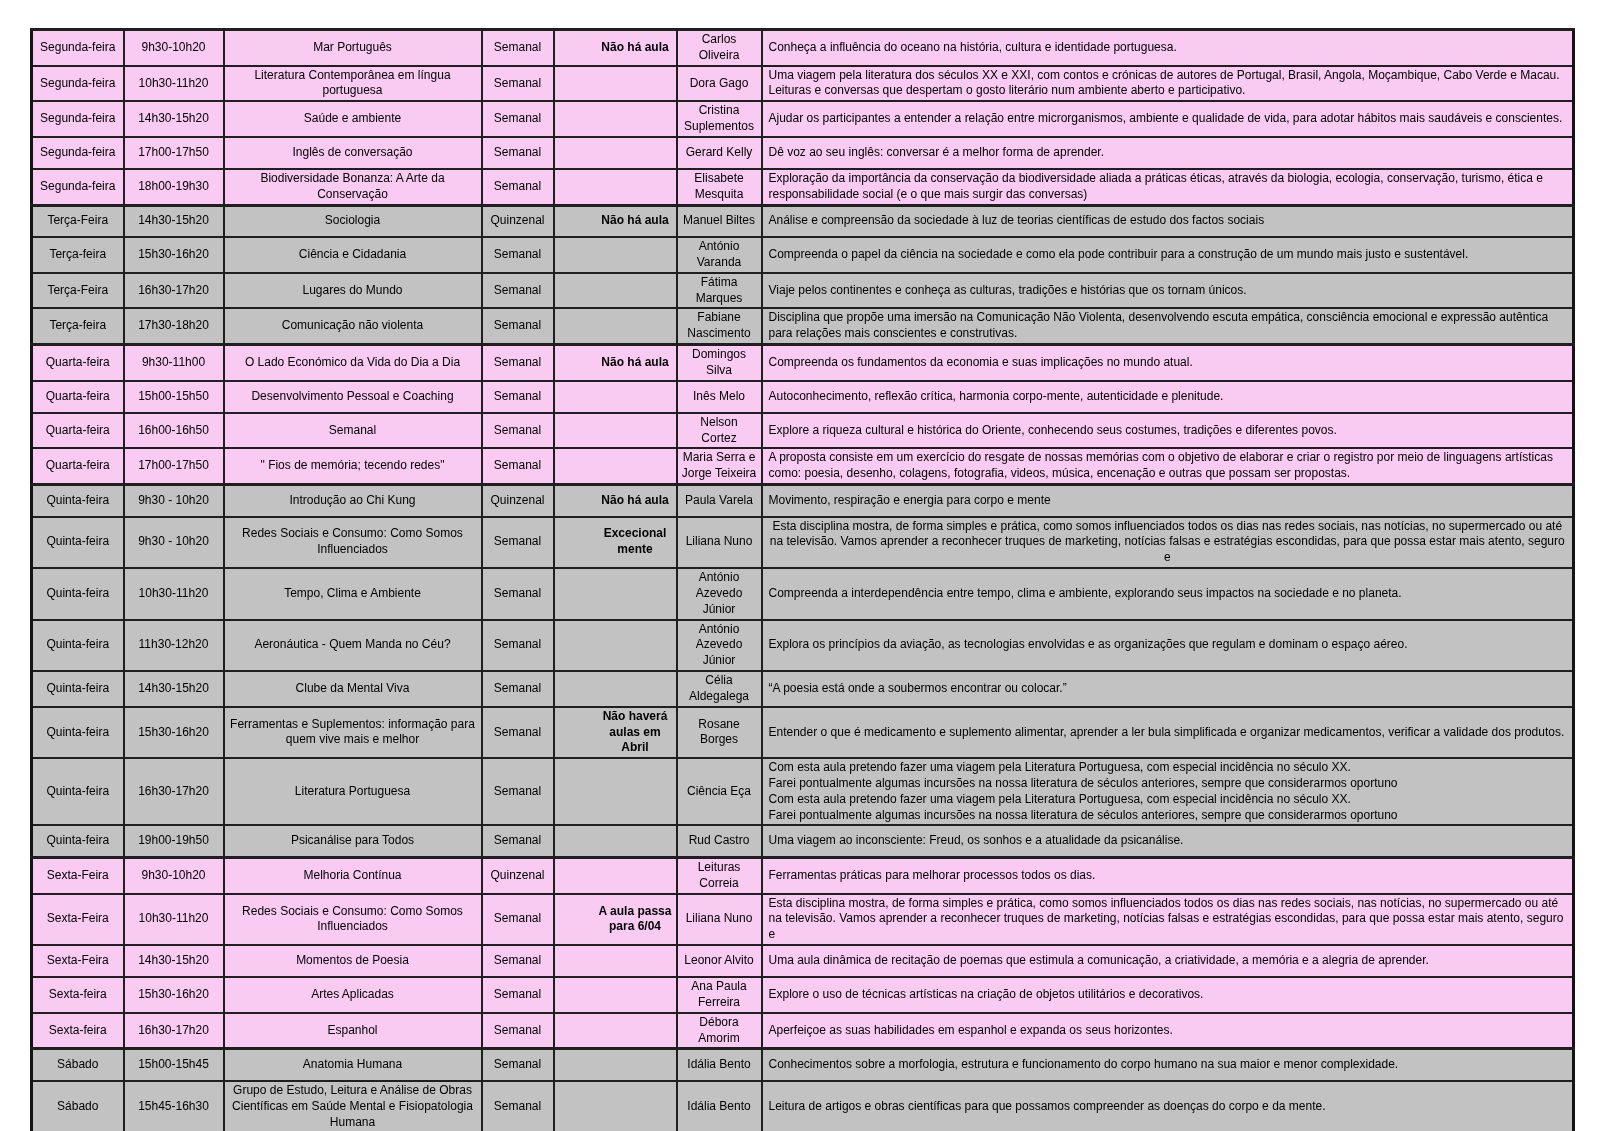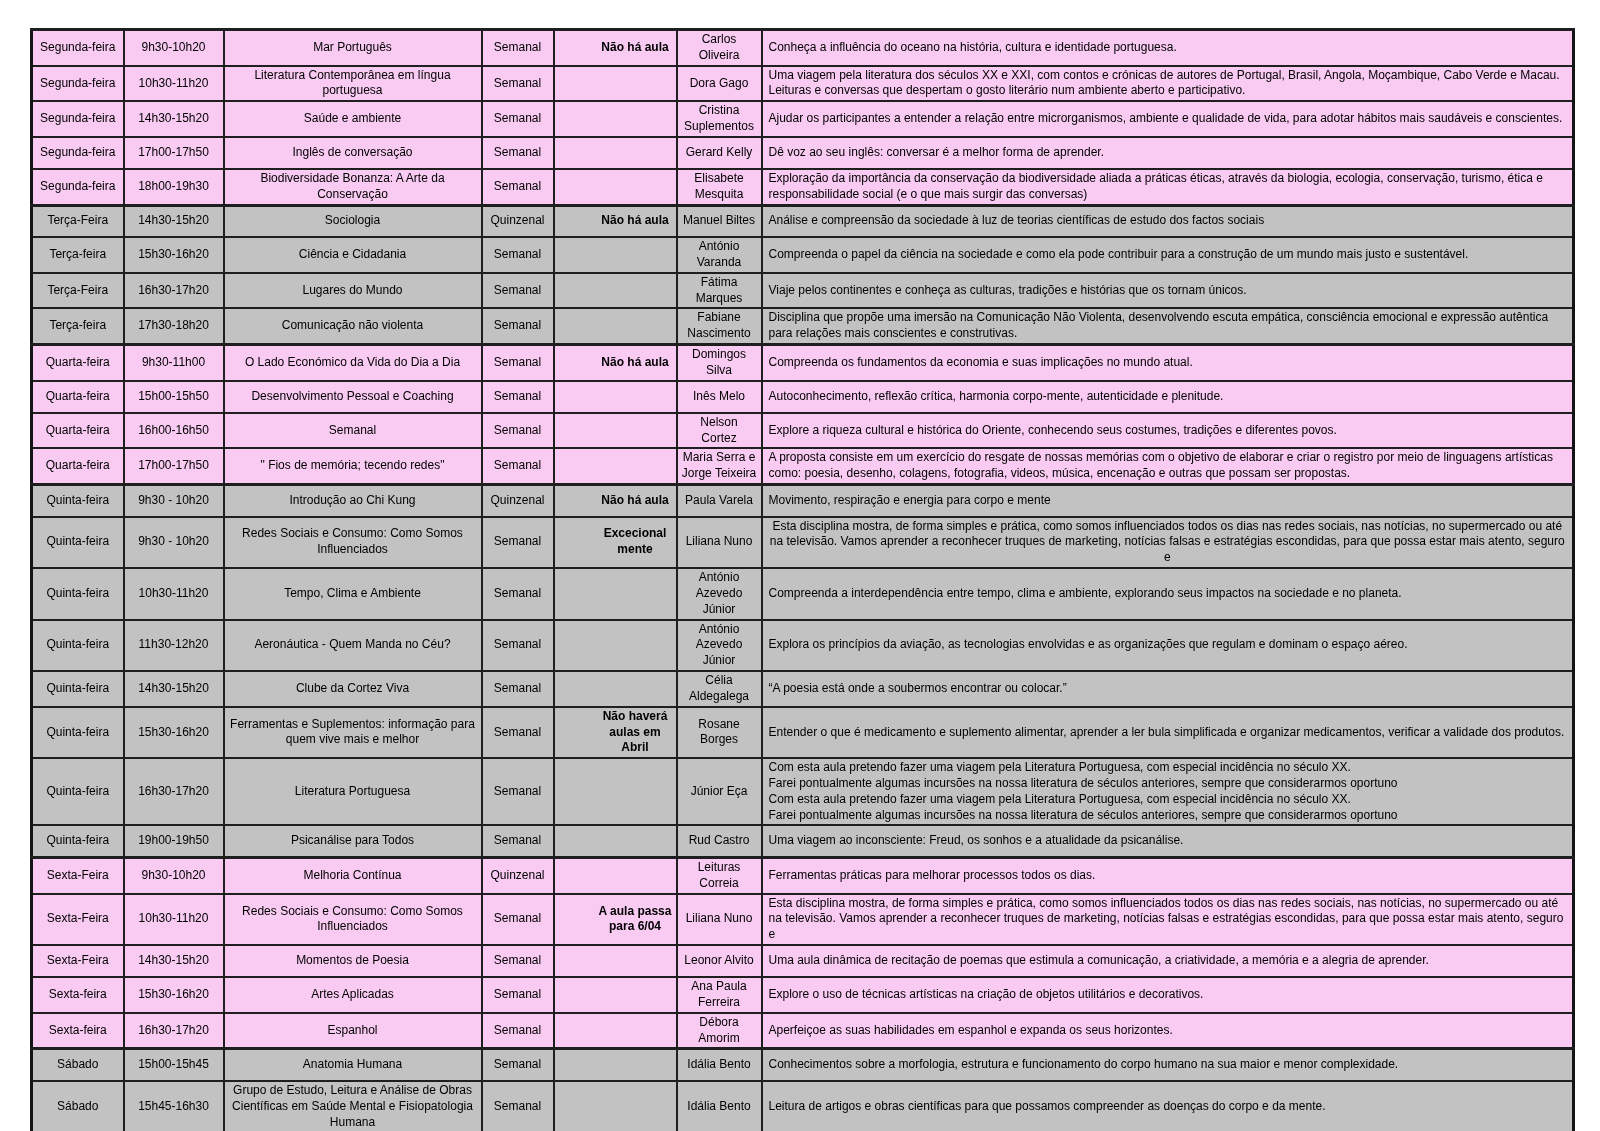--- a/index.html
+++ b/index.html
@@ -200,42 +200,42 @@
           <td class="time">11h30-12h20</td>
           <td class="course">Aeronáutica - Quem Manda no Céu?</td>
           <td class="frequency">Semanal</td>
           <td class="note"></td>
           <td class="teacher">António Azevedo Júnior</td>
           <td class="description">Explora os princípios da aviação, as tecnologias envolvidas e as organizações que regulam e dominam o espaço aéreo.</td>
         </tr>
         <tr class="gray">
           <td class="day">Quinta-feira</td>
           <td class="time">14h30-15h20</td>
-          <td class="course">Clube da Cortez Viva</td>
+          <td class="course">Clube da Mental Viva</td>
           <td class="frequency">Semanal</td>
           <td class="note"></td>
           <td class="teacher">Célia Aldegalega</td>
           <td class="description">“A poesia está onde a soubermos encontrar ou colocar.”</td>
         </tr>
         <tr class="gray">
           <td class="day">Quinta-feira</td>
           <td class="time">15h30-16h20</td>
           <td class="course">Ferramentas e Suplementos: informação para quem vive mais e melhor</td>
           <td class="frequency">Semanal</td>
           <td class="note">Não haverá aulas em Abril</td>
           <td class="teacher">Rosane Borges</td>
           <td class="description">Entender o que é medicamento e suplemento alimentar, aprender a ler bula simplificada e organizar medicamentos, verificar a validade dos produtos.</td>
         </tr>
         <tr class="gray">
           <td class="day">Quinta-feira</td>
           <td class="time">16h30-17h20</td>
           <td class="course">Literatura Portuguesa</td>
           <td class="frequency">Semanal</td>
           <td class="note"></td>
-          <td class="teacher">Júnior Eça</td>
+          <td class="teacher">Ciência Eça</td>
           <td class="description">Com esta aula pretendo fazer uma viagem pela Literatura Portuguesa, com especial incidência no século XX.
 Farei pontualmente algumas incursões na nossa literatura de séculos anteriores, sempre que considerarmos oportuno
 Com esta aula pretendo fazer uma viagem pela Literatura Portuguesa, com especial incidência no século XX.
 Farei pontualmente algumas incursões na nossa literatura de séculos anteriores, sempre que considerarmos oportuno</td>
         </tr>
         <tr class="gray">
           <td class="day">Quinta-feira</td>
           <td class="time">19h00-19h50</td>
           <td class="course">Psicanálise para Todos</td>
           <td class="frequency">Semanal</td>

